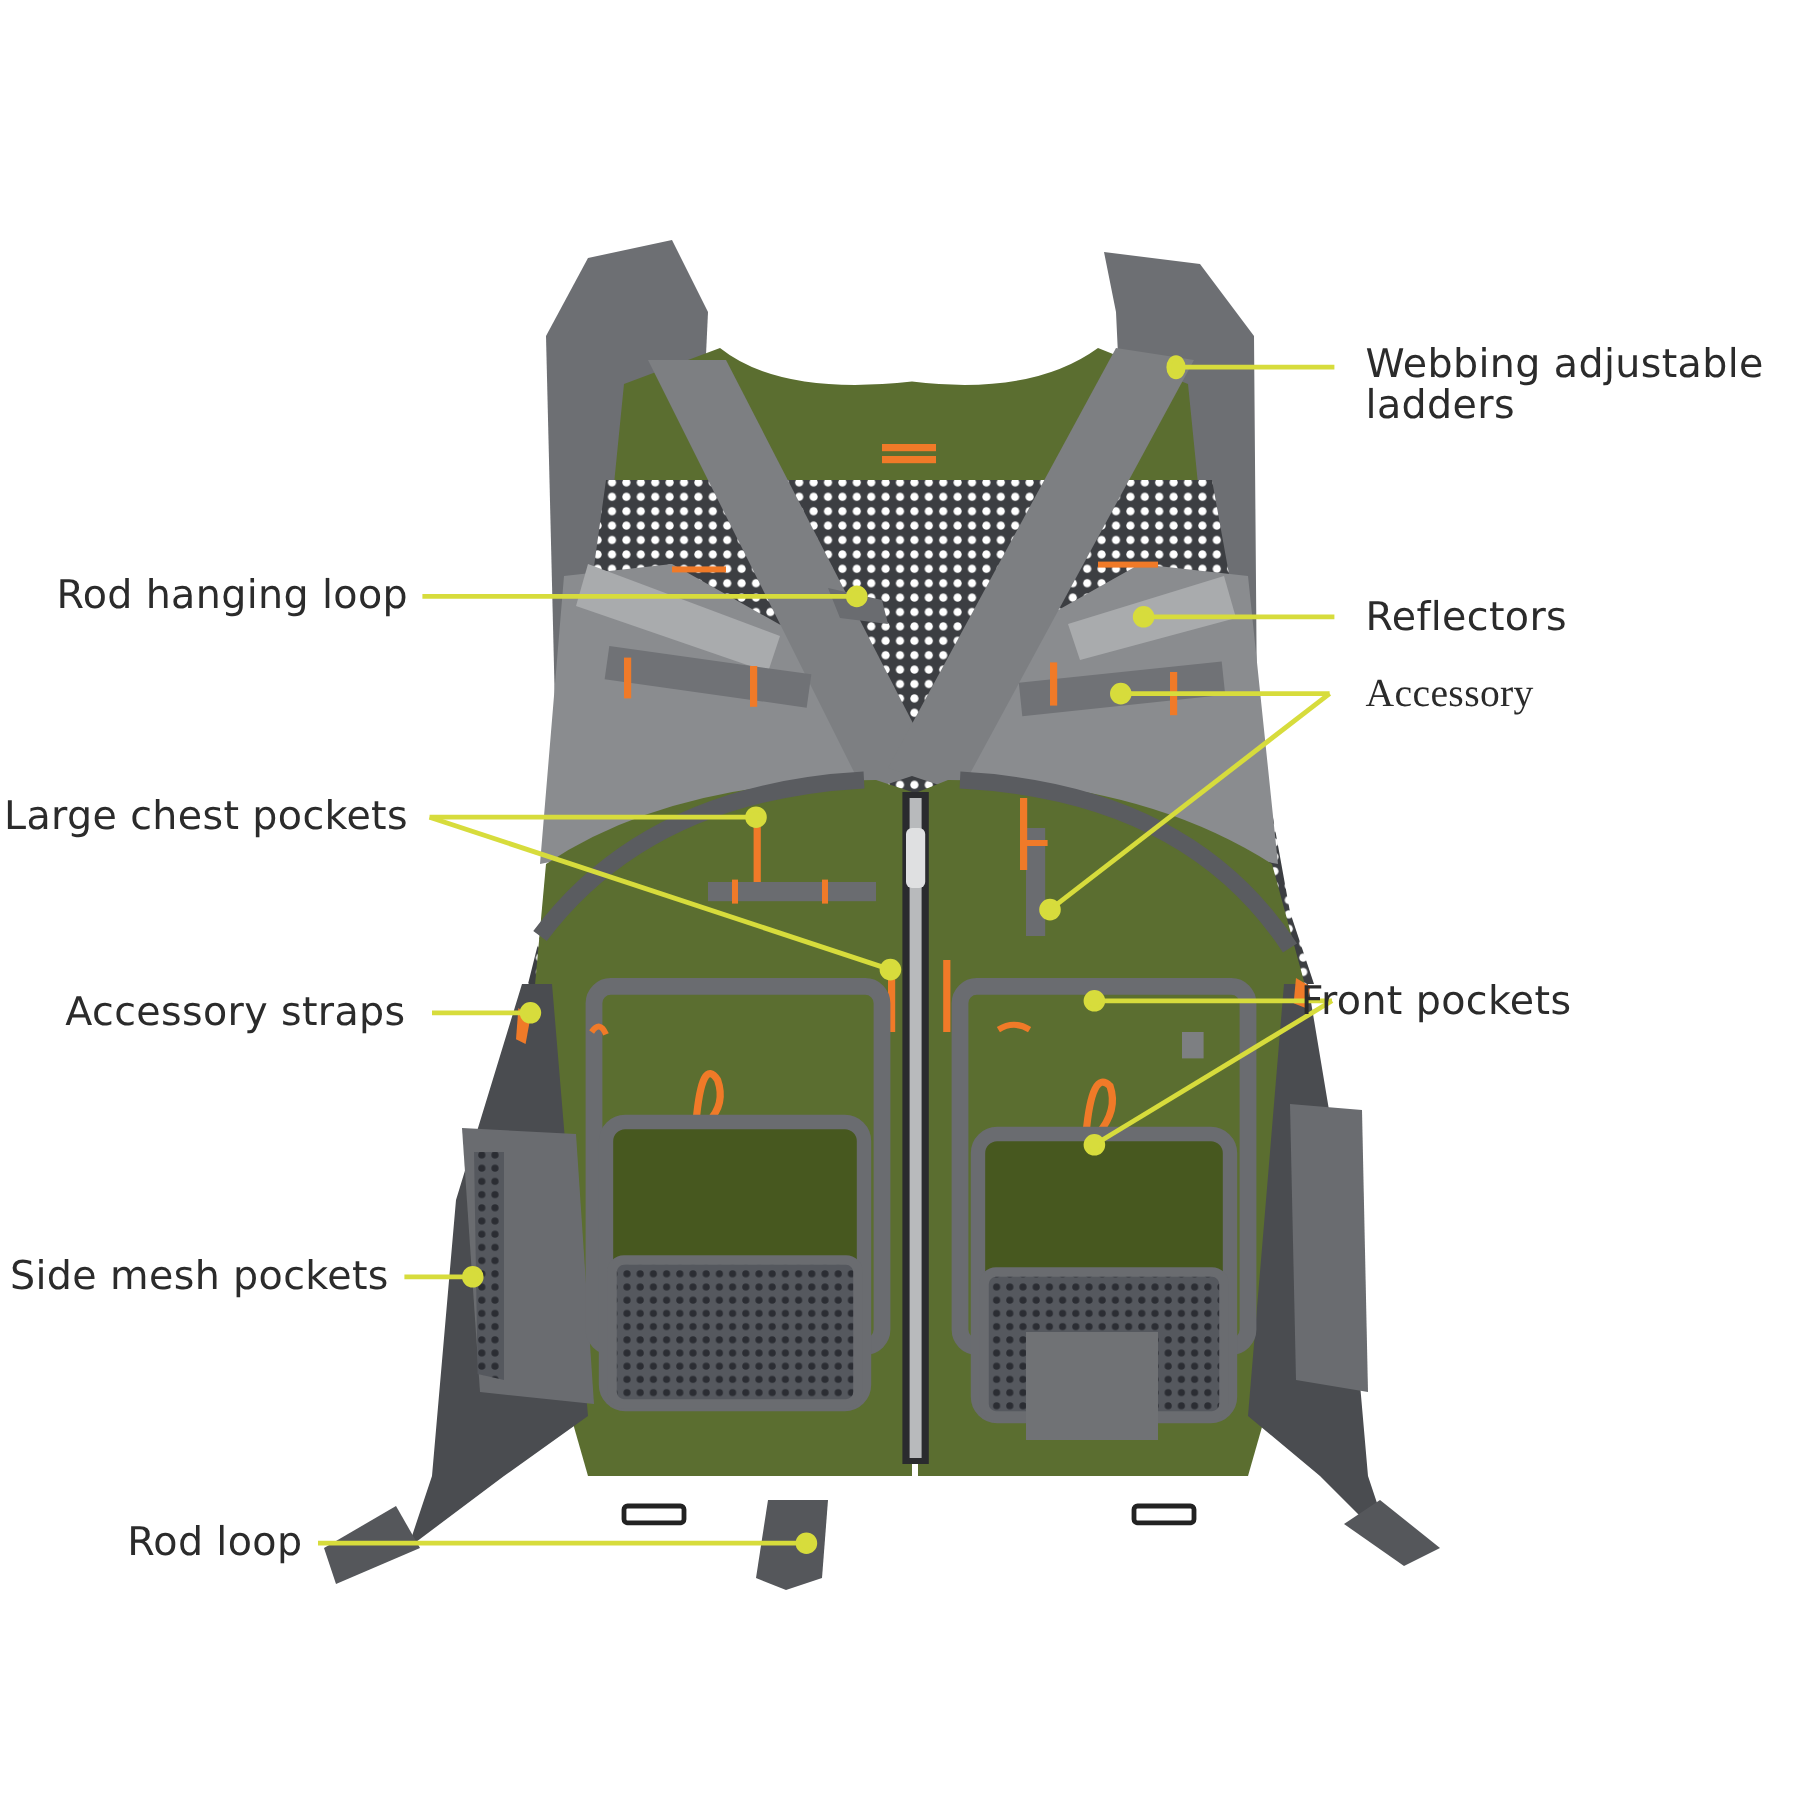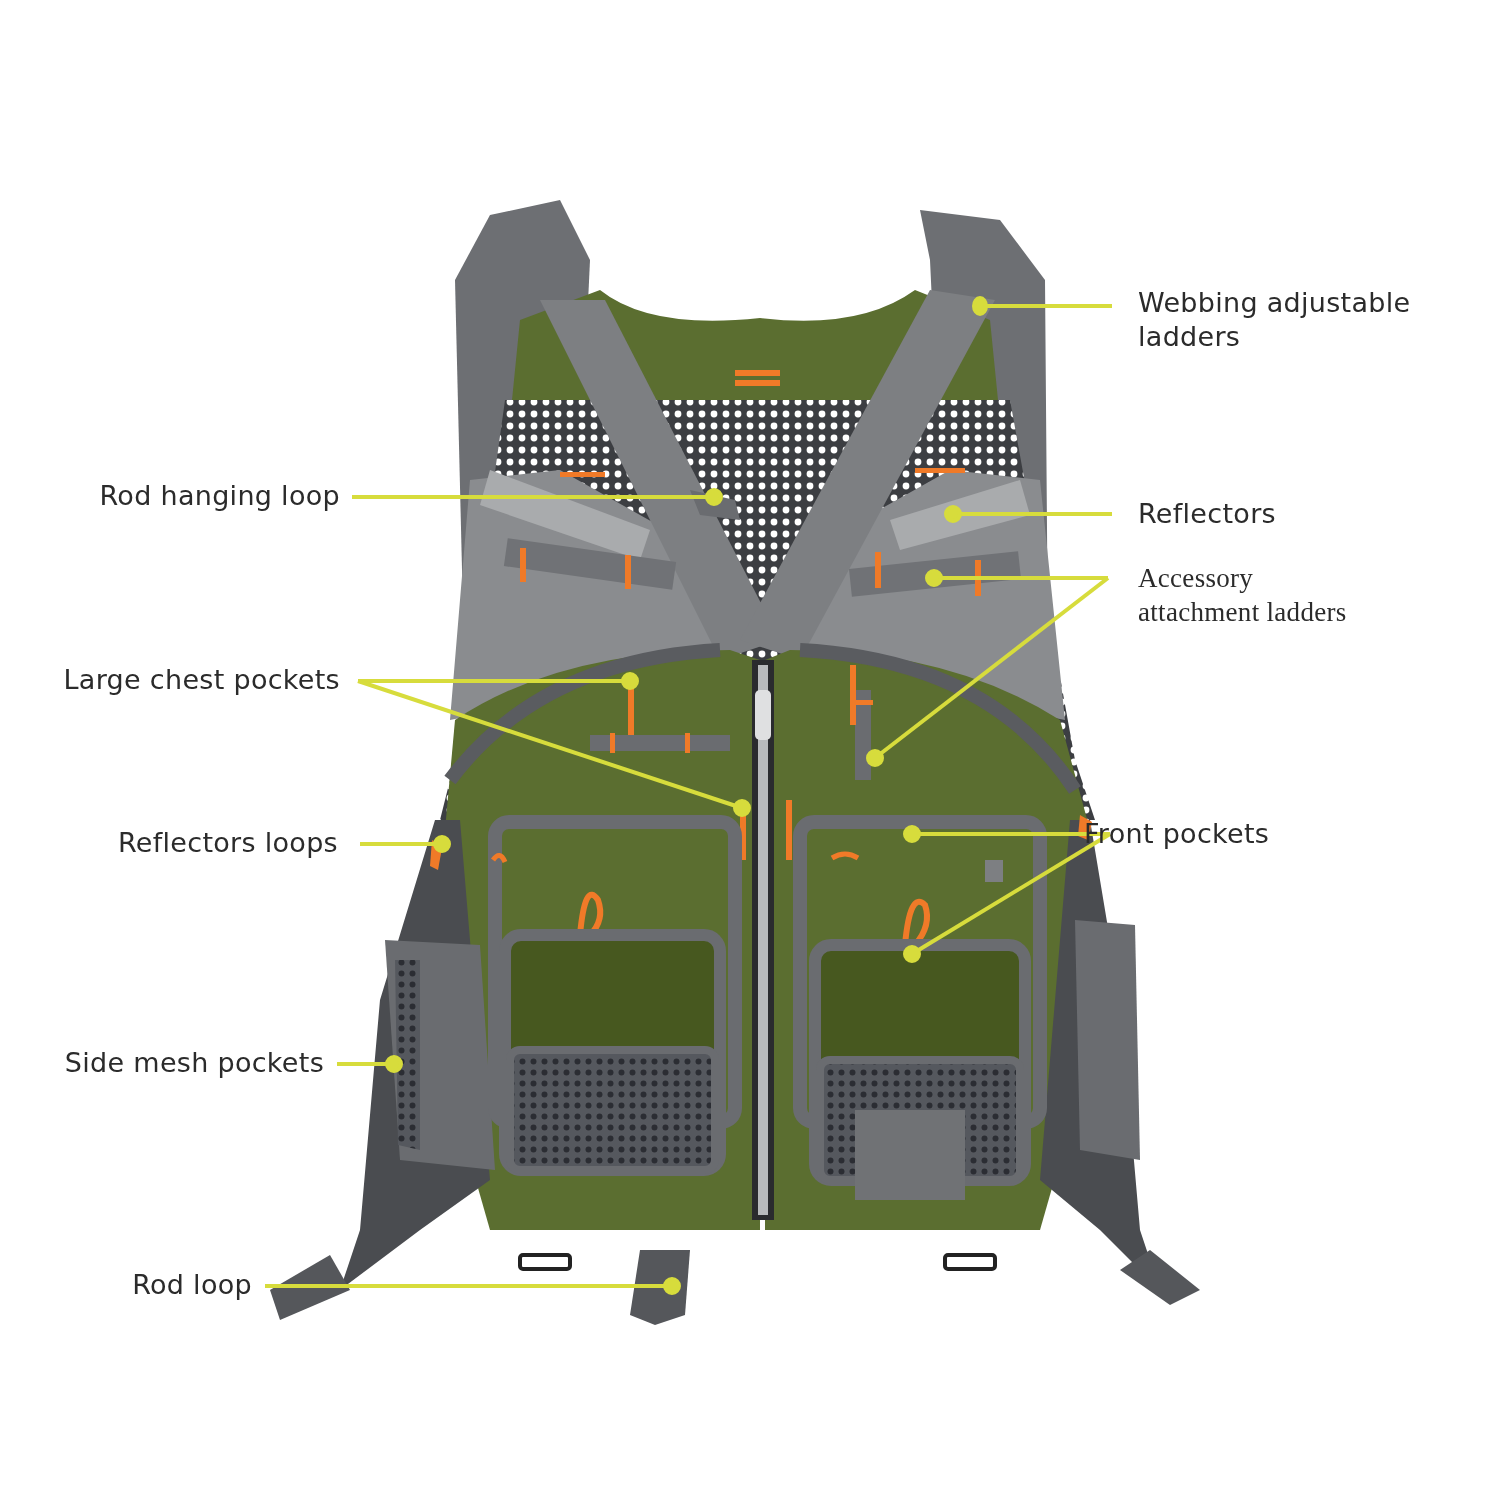--- a/index.html
+++ b/index.html
@@ -1,19 +1,19 @@
 <!DOCTYPE html>
 <html><head>
 <meta charset="utf-8">
 <style>
   html, body { margin: 0; padding: 0; background: #ffffff; }
   body { width: 1500px; height: 1500px; position: relative; overflow: hidden;
          font-family: "DejaVu Sans", sans-serif; }
   .stage { position: absolute; left: 0; top: 0; width: 1500px; height: 1500px; }
-  .label { position: absolute; color: #2b2b2b; font-size: 27px; line-height: 34px;
+  .label { position: absolute; color: #2b2b2b; font-size: 33px; line-height: 34px;
            letter-spacing: 0.3px; white-space: nowrap; }
   .label.right { text-align: left; }
   .label.left { text-align: right; }
   svg.overlay { position: absolute; left: 0; top: 0; }
 </style>
 </head>
 <body>
 
 <div class="stage">
 
@@ -148,22 +148,21 @@
     </g>
   </svg>
 
   <div class="label right" style="left:1138px; top:286px;">
     <div>Webbing adjustable</div>
     <div>ladders</div>
   </div>
   <div class="label right" style="left:1138px; top:497px;">Reflectors</div>
   <div class="label right" style="left:1138px; top:561px;font-family:Liberation Serif, serif;">
     <div>Accessory</div>
-    <div>attachment ladders</div>
   </div>
   <div class="label right" style="left:1084px; top:817px;">Front pockets</div>
 
   <div class="label left" style="right:1160px; top:479px;">Rod hanging loop</div>
   <div class="label left" style="right:1160px; top:663px;margin-left:43px;">Large chest pockets</div>
-  <div class="label left" style="right:1162px; top:826px;">Reflectors loops</div>
+  <div class="label left" style="right:1162px; top:826px;">Accessory straps</div>
   <div class="label left" style="right:1176px; top:1046px;">Side mesh pockets</div>
   <div class="label left" style="right:1248px; top:1268px;">Rod loop</div>
 </div>
 
 </body></html>

